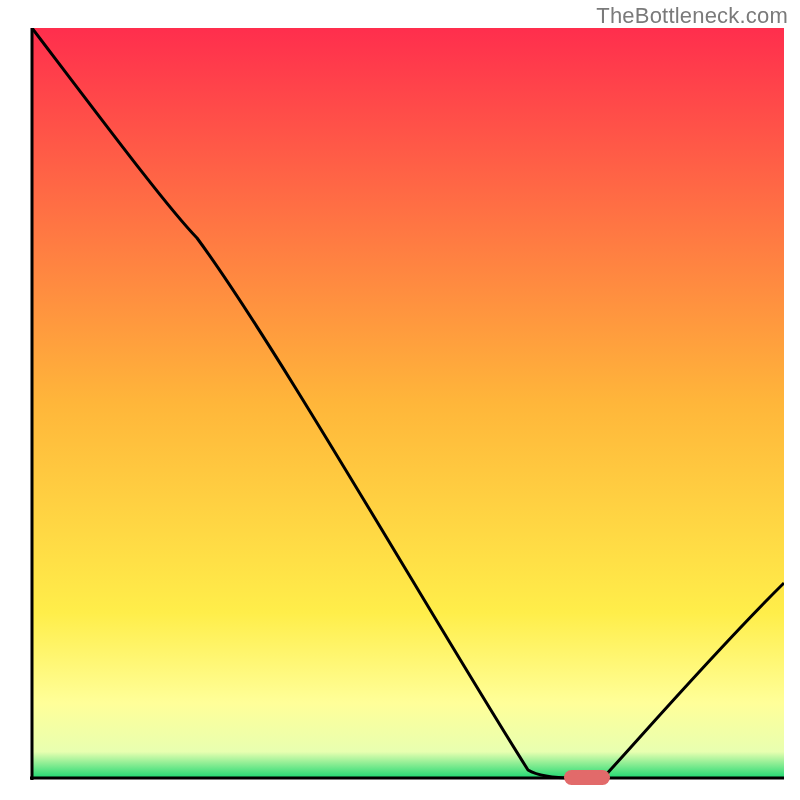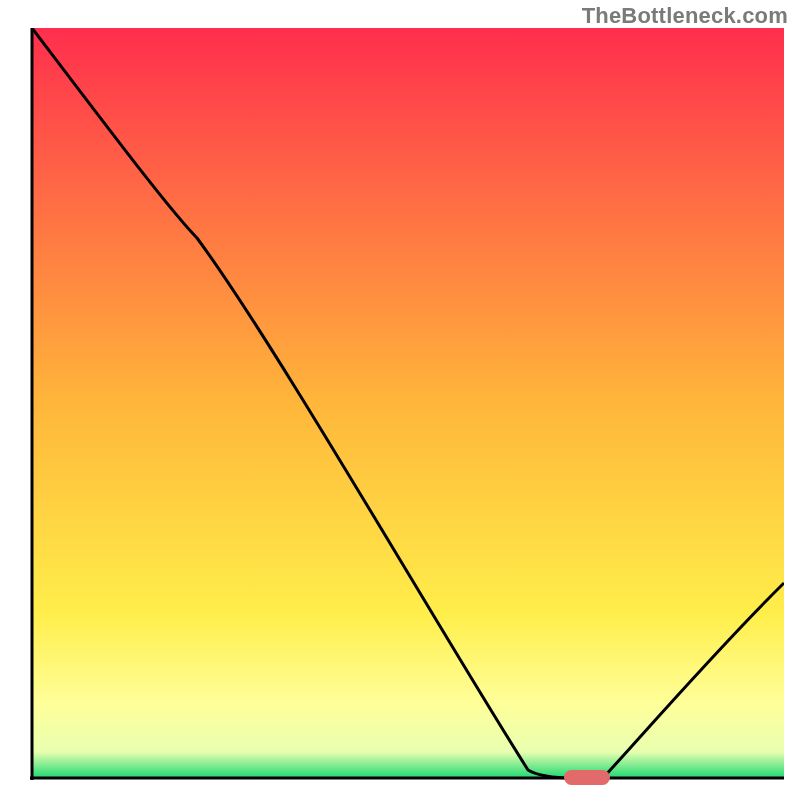--- a/index.html
+++ b/index.html
@@ -13,21 +13,21 @@
   .container {
     position: relative;
     width: 800px;
     height: 800px;
   }
   .watermark {
     position: absolute;
     top: 3px;
     right: 12px;
     font-size: 22px;
-    font-weight: 700;
+    font-weight: 400;
     color: #7a7a7a;
     letter-spacing: 0.2px;
   }
   svg.chart {
     position: absolute;
     top: 28px;
     left: 18px;
     width: 766px;
     height: 764px;
   }

